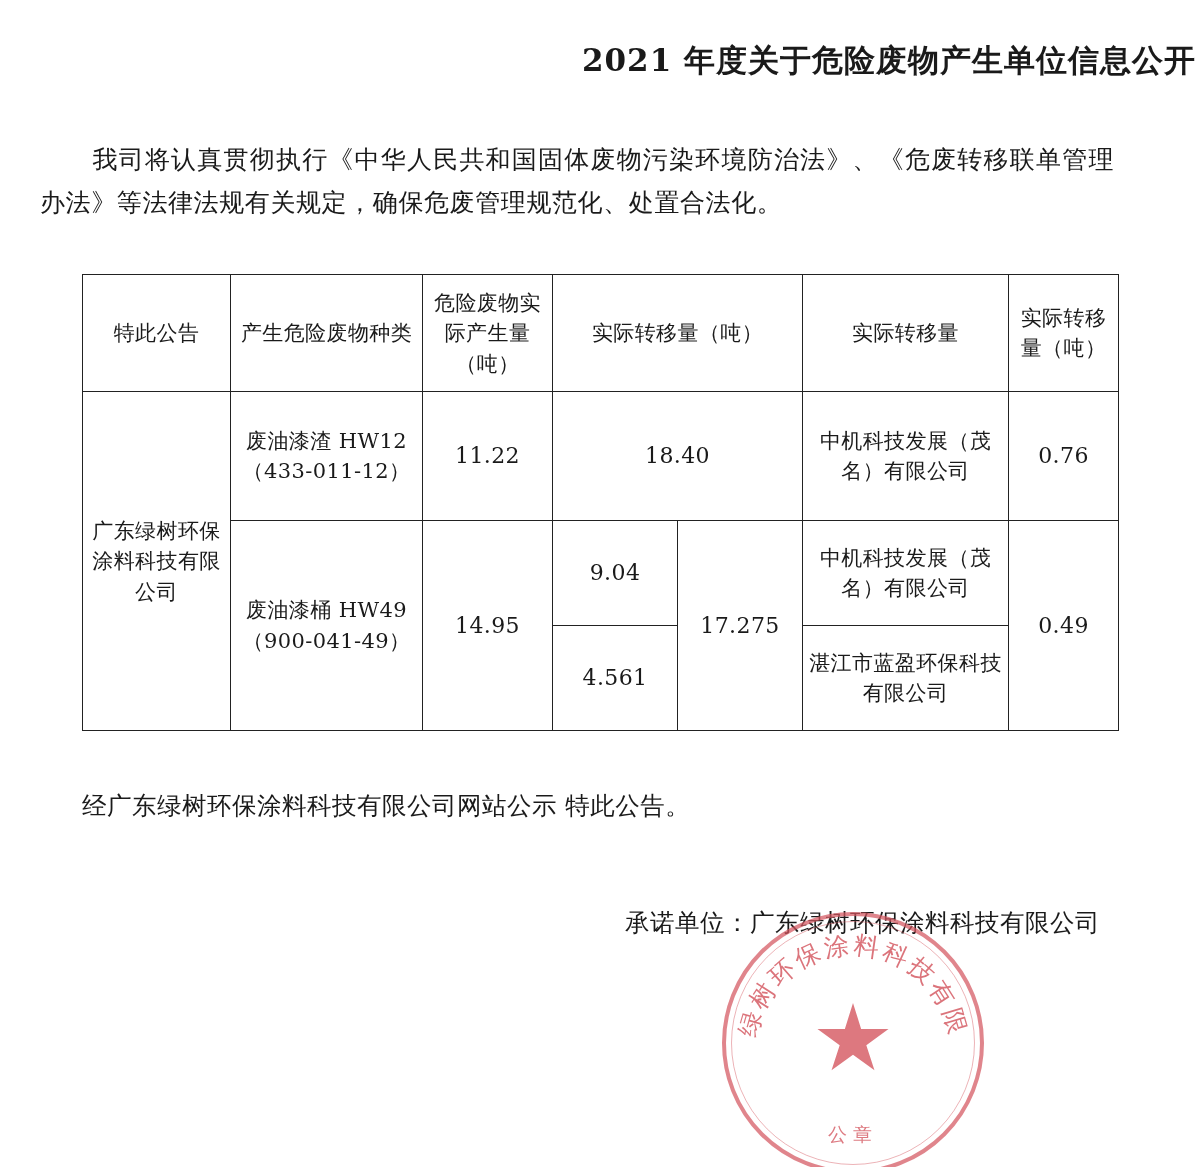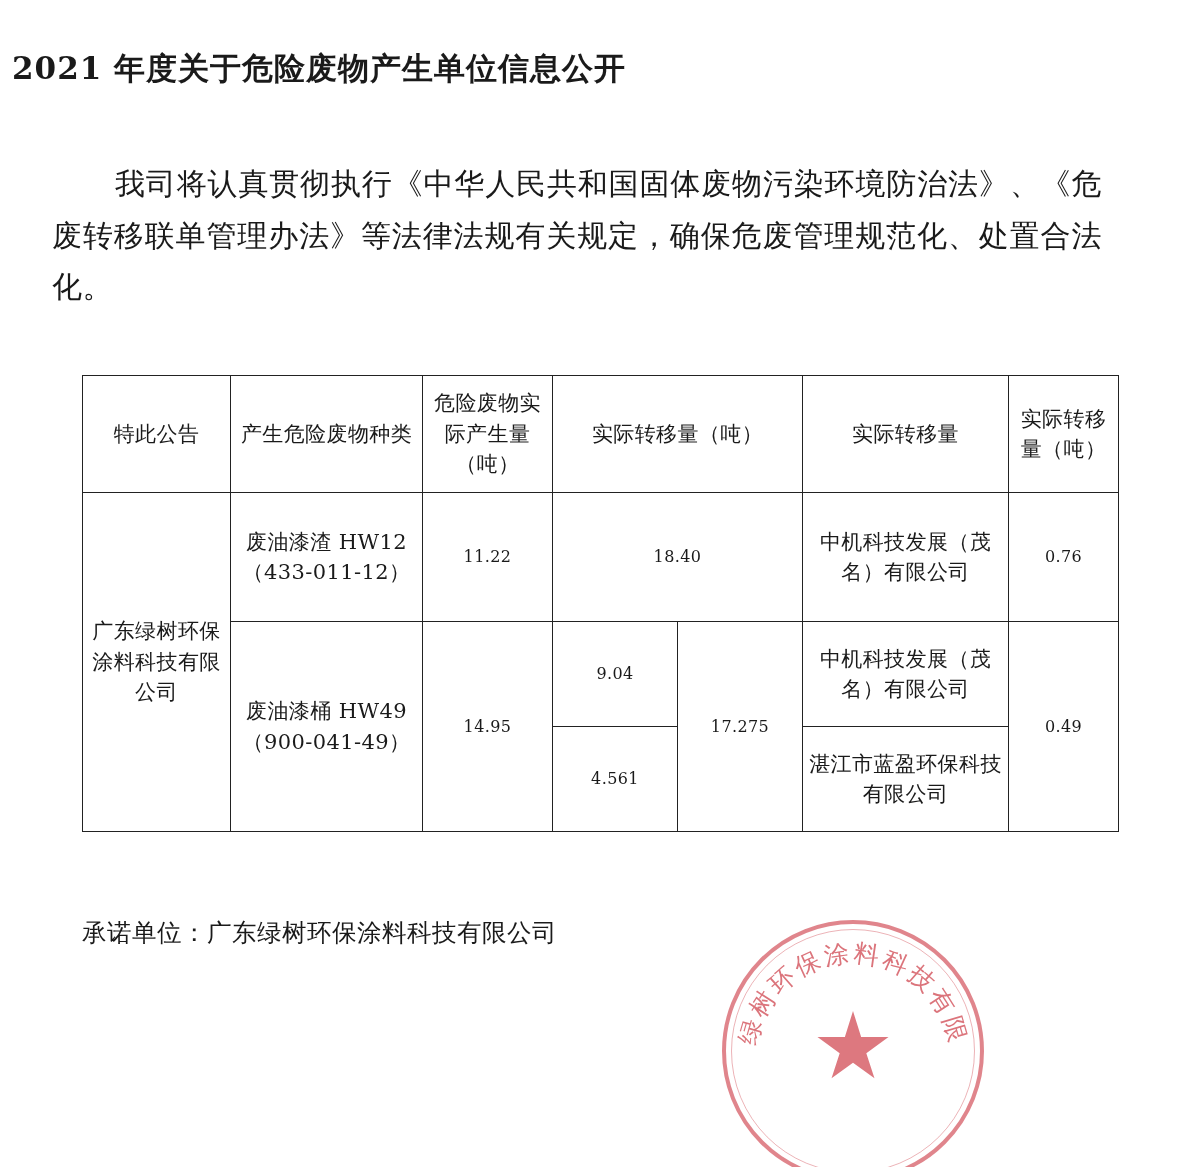--- a/index.html
+++ b/index.html
@@ -18,35 +18,35 @@
 
   .page {
     position: relative;
     width: 1200px;
     height: 1167px;
     box-sizing: border-box;
   }
 
   
   .doc-title {
-    text-align: left;
+    text-align: right;
     font-size: 31px;
     font-weight: bold;
     letter-spacing: 1px;
-    margin: 12px;
+    margin: 4px;
     padding-top: 36px;
     line-height: 1.3;
     font-family: "DejaVu Serif", "Liberation Serif", serif;
   }
 
   
   .body-para {
-    margin: 16px;
+    margin: 4px;
     padding: 54px 82px 0 36px;
-    font-size: 30px;
+    font-size: 25px;
     line-height: 1.72;
     text-indent: 2.1em;
     text-align: justify;
     letter-spacing: 0.6px;
   }
 
   
   .table-wrap {
     padding: 46px 82px 0 82px;
   }
@@ -70,40 +70,41 @@
     height: 100px;
   }
   .c1 { width: 148px; }
   .c2 { width: 192px; }
   .c3 { width: 130px; }
   .c4 { width: 125px; }
   .c5 { width: 125px; }
   .c6 { width: 206px; }
   .c7 { width: 110px; }
 
-  .cell-num { font-size: 16px; letter-spacing: 0.5px; }
+  .cell-num { font-size: 22px; letter-spacing: 0.5px; }
   .row-tall td { height: 112px; }
   .row-mid td { height: 88px; }
 
   .company-cell {
     line-height: 1.62;
     font-size: 21px;
   }
 
   
   .footer-note {
     margin: 0;
     padding: 58px 82px 0 82px;
     font-size: 24.5px;
     letter-spacing: 0.5px;
   }
   .signature {
     margin: 0;
     padding: 84px 100px 0 82px;
     font-size: 24.5px;
+    text-align: right;
     letter-spacing: 0.5px;
   }
 
   
   .stamp {
     position: absolute;
     left: 722px;
     top: 908px;
     width: 262px;
     height: 262px;
@@ -210,32 +211,34 @@
           <td class="cell-num" rowspan="2">0.49</td>
         </tr>
         <tr class="row-mid">
           <td class="cell-num">4.561</td>
           <td>湛江市蓝盈环保科技有限公司</td>
         </tr>
       </tbody>
     </table>
   </div>
 
+  <p class="footer-note">经广东绿树环保涂料科技有限公司网站公示 特此公告。</p>
 
   <p class="signature">承诺单位：广东绿树环保涂料科技有限公司</p>
 
   <div class="stamp">
     <div class="ring"></div>
     <div class="ring2"></div>
     <div class="arc-text">
       <svg viewBox="0 0 262 262" aria-hidden="true">
         <defs>
           <path id="arcpath" d="M 33,140 A 98,98 0 0 1 229,140" fill="none"></path>
         </defs>
         <text text-anchor="middle">
           <textPath href="#arcpath" startOffset="50%">广东绿树环保涂料科技有限公司</textPath>
         </text>
       </svg>
     </div>
     <div class="star"></div>
+    <div class="bottom-text">公章</div>
   </div>
 
 </div>
 
 </body></html>

